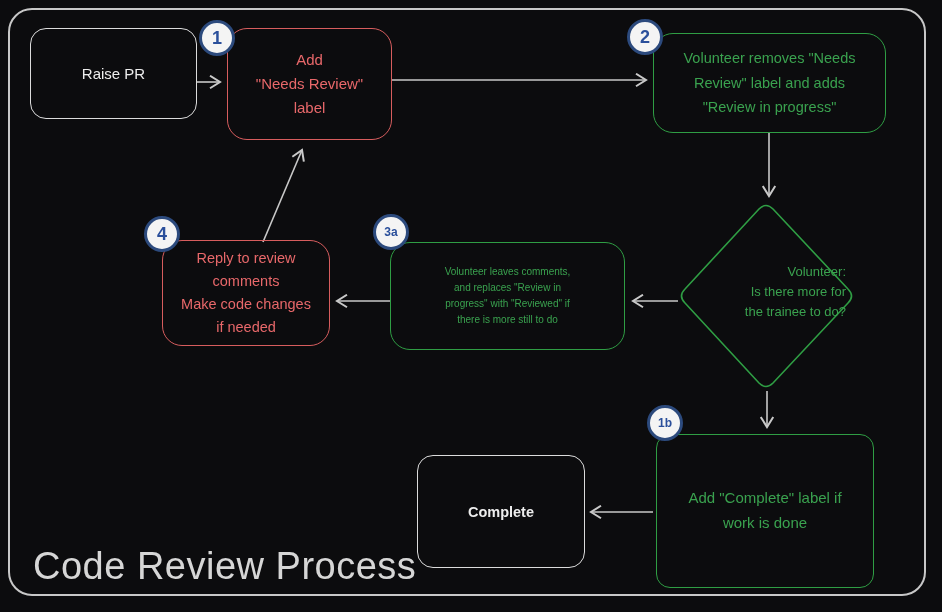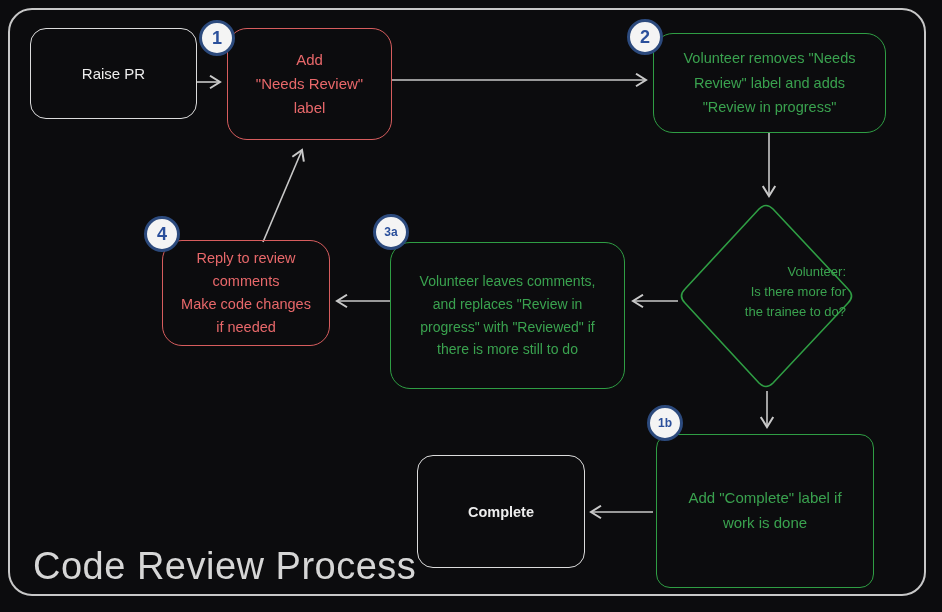--- a/index.html
+++ b/index.html
@@ -56,21 +56,21 @@
     border: 1.6px solid var(--red-border, #d75d5e);
     color: var(--red-text, #e8686a);
   }
   .node.green {
     border: 1.6px solid var(--green-border, #2f9e44);
     color: var(--green-text, #3aa24f);
   }
   #node-raise-pr   { left: 30px;  top: 28px;  width: 167px; height: 91px; font-size: 15px; border-radius: 16px; }
   #node-box1       { left: 227px; top: 28px;  width: 165px; height: 112px; font-size: 15px; line-height: 1.6; border-radius: 20px; }
   #node-box2       { left: 653px; top: 33px;  width: 233px; height: 100px; font-size: 14.5px; line-height: 1.68; border-radius: 20px; }
-  #node-box3a      { left: 390px; top: 242px; width: 235px; height: 147px; font-size: 14px; line-height: 1.62; border-radius: 20px; }
+  #node-box3a      { left: 390px; top: 242px; width: 235px; height: 108px; font-size: 10px; line-height: 1.62; border-radius: 20px; }
   #node-box4       { left: 162px; top: 240px; width: 168px; height: 106px; font-size: 14.5px; line-height: 1.6; border-radius: 20px; }
   #node-box3b      { left: 656px; top: 434px; width: 218px; height: 154px; font-size: 15px; line-height: 1.65; border-radius: 14px; }
   #node-complete   { left: 417px; top: 455px; width: 168px; height: 113px; font-size: 14.5px; border-radius: 16px; font-weight: bold; }
   #node-decision-label {
     position: absolute;
     left: 688px; top: 262px; width: 158px;
     text-align: right;
     white-space: pre-line;
     color: var(--green-text, #3aa24f);
     font-size: 13px; line-height: 1.55;

